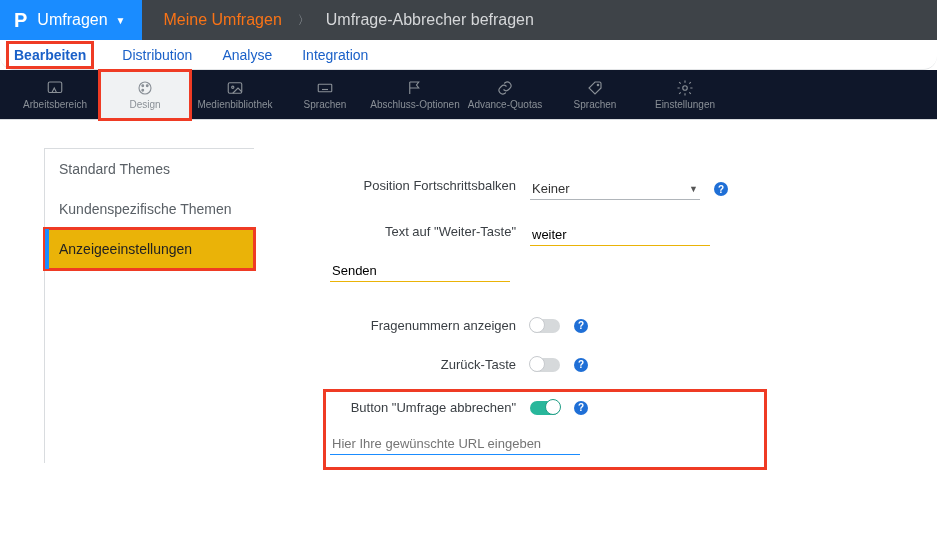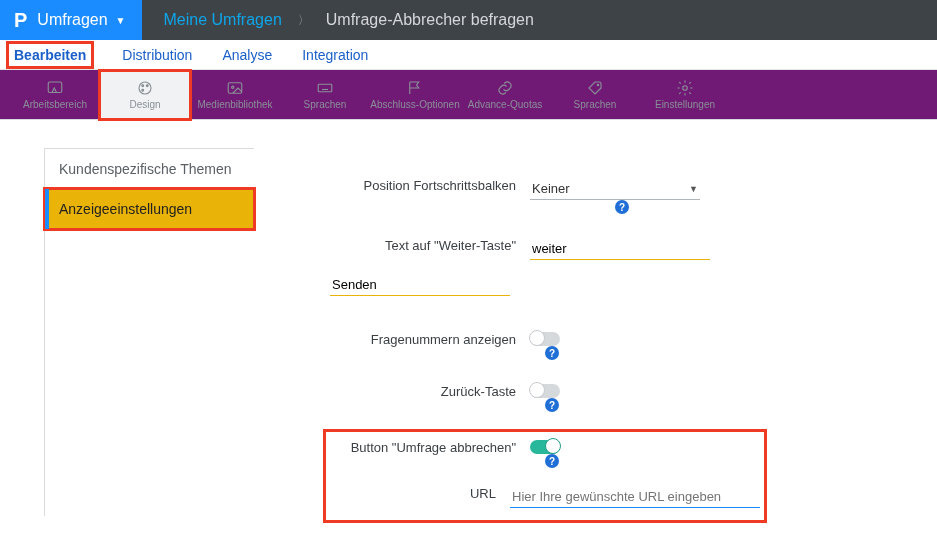--- a/index.html
+++ b/index.html
@@ -4,46 +4,46 @@
 <style>
   * { box-sizing: border-box; margin: 0; padding: 0; }
   body { font-family: "Helvetica Neue", Arial, sans-serif; font-size: 14px; color: #333; width: 937px; height: 533px; background: #fff; overflow: hidden; }
 
   
   .topbar { display: flex; height: 40px; background: #3e4348; align-items: stretch; }
   .topbar .brand { display: flex; align-items: center; background: #1a8cff; color: #fff; padding: 0 16px 0 14px; font-size: 16px; }
   .topbar .brand .logo { font-weight: bold; font-size: 20px; margin-right: 10px; }
   .topbar .brand .caret { margin-left: 8px; font-size: 10px; }
   .topbar .crumbs { display: flex; align-items: center; padding-left: 22px; color: #d5d7d9; font-size: 16px; }
-  .topbar .crumbs .link { color: #0ea5e9; }
+  .topbar .crumbs .link { color: #f97316; }
   .topbar .crumbs .sep { margin: 0 16px; color: #9aa0a5; font-size: 12px; }
 
   
-  .subnav { display: flex; height: 30px; align-items: center; border-bottom: 1px solid #e3e5e7; padding-left: 8px; gap: 30px; }
+  .subnav { display: flex; height: 30px; align-items: center; border-bottom: 1px solid #e3e5e7; padding-left: 8px; gap: 30px; border-radius: 14px; }
   .subnav a { color: #1a60c8; font-size: 14px; text-decoration: none; padding: 11px 0; }
   .subnav a.active { font-weight: 600; }
   .hl-red { outline: 3px solid #ef3b24; outline-offset: -1px; }
 
   
-  .toolbar { display: flex; align-items: center; border-bottom: 1px solid #d9dcdf; background: #701a75; height: 50px; padding-left: 10px; }
+  .toolbar { display: flex; align-items: center; border-bottom: 1px solid #d9dcdf; background: #0f172a; height: 50px; padding-left: 10px; }
   .toolbar .tbitem { display: flex; flex-direction: column; align-items: center; justify-content: center; width: 90px; height: 48px; color: #8a9097; font-size: 10px; cursor: pointer; }
   .toolbar .tbitem svg { width: 22px; height: 18px; margin-bottom: 2px; }
   .toolbar .tbitem.design { background: #f0f2f3; align-items: center; }
 
   
   .main { display: flex; padding-top: 28px; padding-left: 44px; }
   .sidemenu { width: 210px; border-left: 1px solid #d9dcdf; border-top: 1px solid #d9dcdf; }
   .sidemenu .mitem { padding: 12px 14px; color: #5a6066; font-size: 14px; cursor: pointer; position: relative; }
   .sidemenu .mitem.sel { background: #eab308; color: #222; }
   .sidemenu .mitem.sel::before { content: ""; position: absolute; left: 0; top: 0; bottom: 0; width: 4px; background: #1a8cff; }
 
   .formarea { flex: 1; padding-left: 76px; padding-top: 30px; }
   .frow { display: flex; margin-bottom: 24px; }
   .frow .lbl { width: 200px; text-align: right; color: #3a3f44; font-size: 13px; padding-right: 14px; }
-  .frow .ctrl { display: flex; align-items: center; flex-direction: column; }
+  .frow .ctrl { display: flex; align-items: center; }
   .select { display: inline-flex; align-items: center; justify-content: space-between; min-width: 170px; border-bottom: 1px solid #b0b5ba; padding: 3px 2px; color: #333; font-size: 13px; }
   .select .arr { font-size: 9px; color: #555; }
   .txtinput { border: none; border-bottom: 1px solid #eab308; padding: 3px 2px; font-size: 13px; min-width: 170px; outline: none; }
   .txtinput.wide { min-width: 250px; border-bottom-color: #1a8cff; }
   .help { width: 14px; height: 14px; border-radius: 50%; background: #1f6fd6; color: #fff; font-size: 10px; display: inline-flex; align-items: center; justify-content: center; margin-left: 14px; font-weight: bold; }
 
   .toggle { width: 30px; height: 14px; border-radius: 8px; background: #d6d9db; position: relative; cursor: pointer; }
   .toggle .knob { width: 16px; height: 16px; border-radius: 50%; background: #fff; border: 1px solid #c7cace; position: absolute; top: -2px; left: -1px; }
   .toggle.on { background: #28b79b; }
   .toggle.on .knob { left: auto; right: -1px; border-color: #1f9d85; }
@@ -130,20 +130,21 @@
     <svg viewBox="0 0 24 24" fill="none" stroke="#8a9097" stroke-width="1.5">
         <circle cx="12" cy="12" r="3"></circle>
         <path d="M12 2v3M12 19v3M4.2 4.2l2.1 2.1M17.7 17.7l2.1 2.1M2 12h3M19 12h3M4.2 19.8l2.1-2.1M17.7 6.3l2.1-2.1"></path>
       </svg>
     <span>Einstellungen</span>
   </div>
 </div>
 
 <div class="main">
   <div class="sidemenu">
+    <div class="mitem">Standard Themes</div>
     <div class="mitem">Kundenspezifische Themen</div>
     <div class="mitem sel hl-red">Anzeigeeinstellungen</div>
   </div>
 
   <div class="formarea">
 
     <div class="frow">
       <div class="lbl">Position Fortschrittsbalken</div>
       <div class="ctrl">
         <div class="select">
@@ -193,21 +194,20 @@
       <div class="frow" style="margin-bottom:18px">
         <div class="lbl">Button "Umfrage abbrechen"</div>
         <div class="ctrl">
           <div class="toggle on">
               <div class="knob"></div>
             </div>
           <span class="help">?</span>
         </div>
       </div>
       <div class="frow" style="margin-bottom:4px">
-        <div class="lbl">URL</div>
         <div class="ctrl">
           <input class="txtinput wide" placeholder="Hier Ihre gewünschte URL eingeben" style="">
         </div>
       </div>
     </div>
 
   </div>
 </div>
 
 </body></html>

